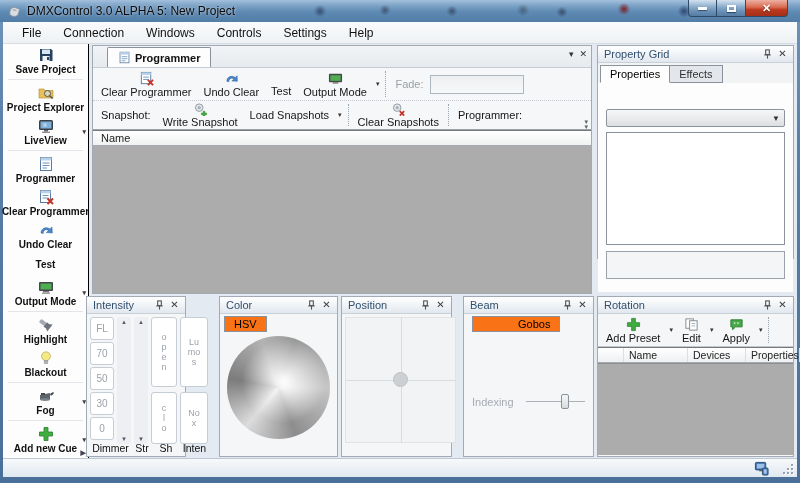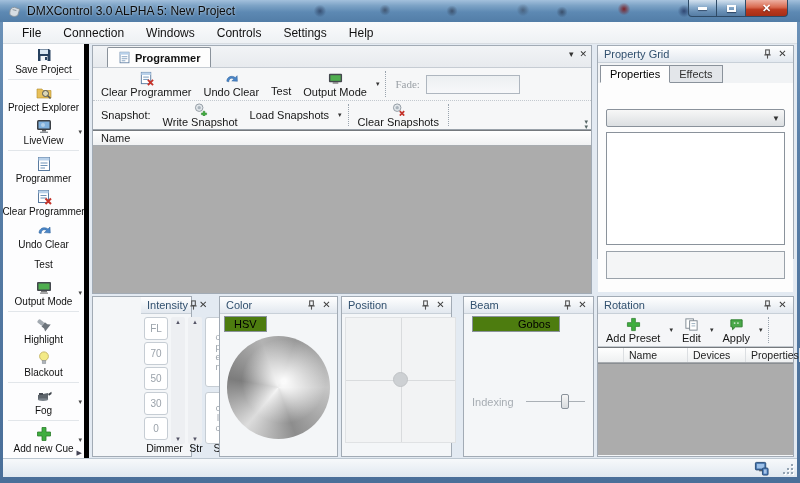--- a/index.html
+++ b/index.html
@@ -33,21 +33,21 @@
   .g-close { color:#fff; font-size:11px; font-weight:bold; text-shadow:0 1px 1px rgba(80,20,10,.8); }
   
   .menubar { position:absolute; left:3px; top:22px; width:794px; height:22px;
     background:linear-gradient(#fafbfc,#eef1f4); border-bottom:1px solid #d8dde2;
     display:flex; align-items:center; padding-left:8px; }
   .menu-item { font-size:12px; color:#111; padding:0 11px; line-height:22px; cursor:default; }
   
   .client { position:absolute; left:3px; top:44px; width:794px; height:414px; background:#e3eaf2; }
   
   .sidebar { position:absolute; left:0; top:0; width:86px; height:414px; background:#fdfdfe;
-    border-right:5px solid #000000; }
+    border-right:1px solid #000000;font-weight:bold; }
   .sb-item { position:relative; display:flex; flex-direction:column; align-items:center;
     padding:3px 0 2px 0; cursor:default; }
   .sb-item .lbl { font-size:10px; color:#111; margin-top:1px; white-space:nowrap; }
   .sb-item.noicon { padding:6px 0; }
   .sb-arrow { position:absolute; right:2px; top:50%; transform:translateY(-50%); font-size:7px; color:#444; }
   .sb-sep { height:1px; background:#e2e6ea; margin:2px 5px; }
   .sb-scroll { position:absolute; right:2px; bottom:1px; font-size:7px; color:#445; }
   .icon16 { width:16px; height:16px; display:block; }
   
   .panel { position:absolute; background:#f4f6f8; border:1px solid #a2abb5; }
@@ -70,21 +70,21 @@
   .toolbar { display:flex; align-items:stretch; background:#f6f7f8; padding:1px 2px; }
   .toolbar.r1 { height:33px; border-bottom:1px dotted #c3c9cf; }
   .toolbar.r2 { height:29px; border-bottom:1px solid #9aa2aa; }
   .tbtn { display:flex; flex-direction:column; align-items:center; justify-content:center;
     font-size:11px; color:#161616; padding:0 6px; gap:0px; white-space:nowrap; cursor:default; }
   .tbtn svg { width:15px; height:15px; }
   .tbtn.texty { flex-direction:row; gap:4px; }
   .dd { font-size:7px; color:#333; align-self:center; padding:0 3px; }
   .vsep { border-left:1px dotted #9aa4ae; margin:2px 3px; }
   .tlabel { display:flex; align-items:center; font-size:11px; color:#161616; padding:0 6px; white-space:nowrap; }
-  .tlabel.dim { color:#9aa0a6;font-family:Liberation Serif, serif; }
+  .tlabel.dim { color:#9aa0a6; }
   .fade-input { width:94px; height:19px; align-self:center; border:1px solid #aeb6bf;
     background:linear-gradient(#eceff1,#f7f8fa); font-size:11px; padding:0 3px; }
   .tb-overflow { position:absolute; right:3px; top:73px; font-size:7px; color:#566; line-height:5px; text-align:center; }
   .list-hd { height:16px; background:linear-gradient(#ffffff,#f0f1f2); border-top:1px solid #75797d;
     border-bottom:1px solid #a8acb0; display:flex; align-items:center; }
   .list-hd .col { font-size:11px; color:#222; padding-left:8px; }
   .list-body { height:147px; background:#acacac; }
   
   .p-pg { left:594px; top:1px; width:197px; height:214px; background:#fbfcfd; }
   .pg-tabs { display:flex; align-items:flex-end; height:20px; padding-left:2px; background:#f1f3f5; }
@@ -92,24 +92,24 @@
   .pg-tab.active { background:#fdfdfd; border-bottom:1px solid #fdfdfd; position:relative; z-index:2; }
   .pg-tab.idle { background:#e3e6ea; border-left:none; margin-bottom:0px; color:#333; }
   .pg-body { padding:26px 8px 0 8px; background:#fdfdfd; height:209px; }
   .combo { height:18px; border:1px solid #8a929b; border-radius:2px; display:flex; align-items:center;
     background:linear-gradient(#f7f7f7,#dcdfe2); margin-bottom:5px; }
   .combo .val { flex:1; font-size:11px; padding-left:4px; color:#222; }
   .combo .arr { width:16px; text-align:center; font-size:8px; color:#333; }
   .pg-list { height:113px; border:1px solid #8a929b; background:#fff; margin-bottom:6px; }
   .pg-info { height:28px; border:1px solid #9aa2aa; background:#f4f5f6; }
   
-  .tab-sm { display:inline-block; font-size:11px; background:#4d7c0f; border:1px solid #8a929b;
+  .tab-sm { display:inline-block; font-size:11px; background:#f97316; border:1px solid #8a929b;
     padding:1px 9px; margin:2px 0 0 4px; }
   
-  .p-int { left:89px; top:252px; width:100px; height:161px;padding-left:48px; }
+  .p-int { left:83px; top:252px; width:100px; height:161px; }
   .int-body { display:grid; grid-template-columns:24px 14px 14px 26px 28px; gap:0 3px;
     padding:3px 2px 0 3px; height:128px; }
   .fbtn-col { display:flex; flex-direction:column; gap:2px; }
   .fbtn { height:23px; border:1px solid #c6cdd4; border-radius:3px; background:#fff;
     color:#9aa2aa; font-size:10px; display:flex; align-items:center; justify-content:center; }
   .fader { background:#edeff2; border-radius:2px; display:flex; flex-direction:column;
     justify-content:space-between; align-items:center; padding:2px 0; }
   .fader span { font-size:6px; color:#556; }
   .vbtn { border:1px solid #c6cdd4; border-radius:3px; background:#fff; color:#9aa2aa;
     font-size:9px; line-height:10px; display:flex; align-items:center; justify-content:center;
@@ -366,20 +366,21 @@
         <div class="vsep"></div>
         <div class="tbtn">
           <svg viewBox="0 0 16 16">
               <circle cx="6.5" cy="6.5" r="4.3" fill="#e2e7eb" stroke="#8a939b"></circle>
               <circle cx="6.5" cy="6.5" r="1.9" fill="#aab4bc"></circle>
               <path d="M9.5 10.5 L14.5 15.5 M14.5 10.5 L9.5 15.5" stroke="#c4322a" stroke-width="2"></path>
             </svg>
           <span>Clear Snapshots</span>
         </div>
         <div class="vsep"></div>
+        <div class="tlabel">Programmer:</div>
       </div>
       <div class="tb-overflow"><span>▾</span><br><span>▾</span></div>
       <div class="list-hd">
         <span class="col">Name</span>
       </div>
       <div class="list-body"></div>
     </div>
 
     <div class="panel p-pg">
       <div class="panel-hd">
@@ -440,20 +441,23 @@
         <div class="vcol">
           <div class="vbtn tall">o
 p
 e
 n</div>
           <div class="vbtn short">c
 l
 o</div>
         </div>
         <div class="vcol">
+          <div class="vbtn tall">Lu
+mo
+s</div>
           <div class="vbtn short">No
 x</div>
         </div>
       </div>
       <div class="int-labels">
         <div>Dimmer</div>
         <div>Str</div>
         <div>Sh</div>
         <div>Inten</div>
       </div>

